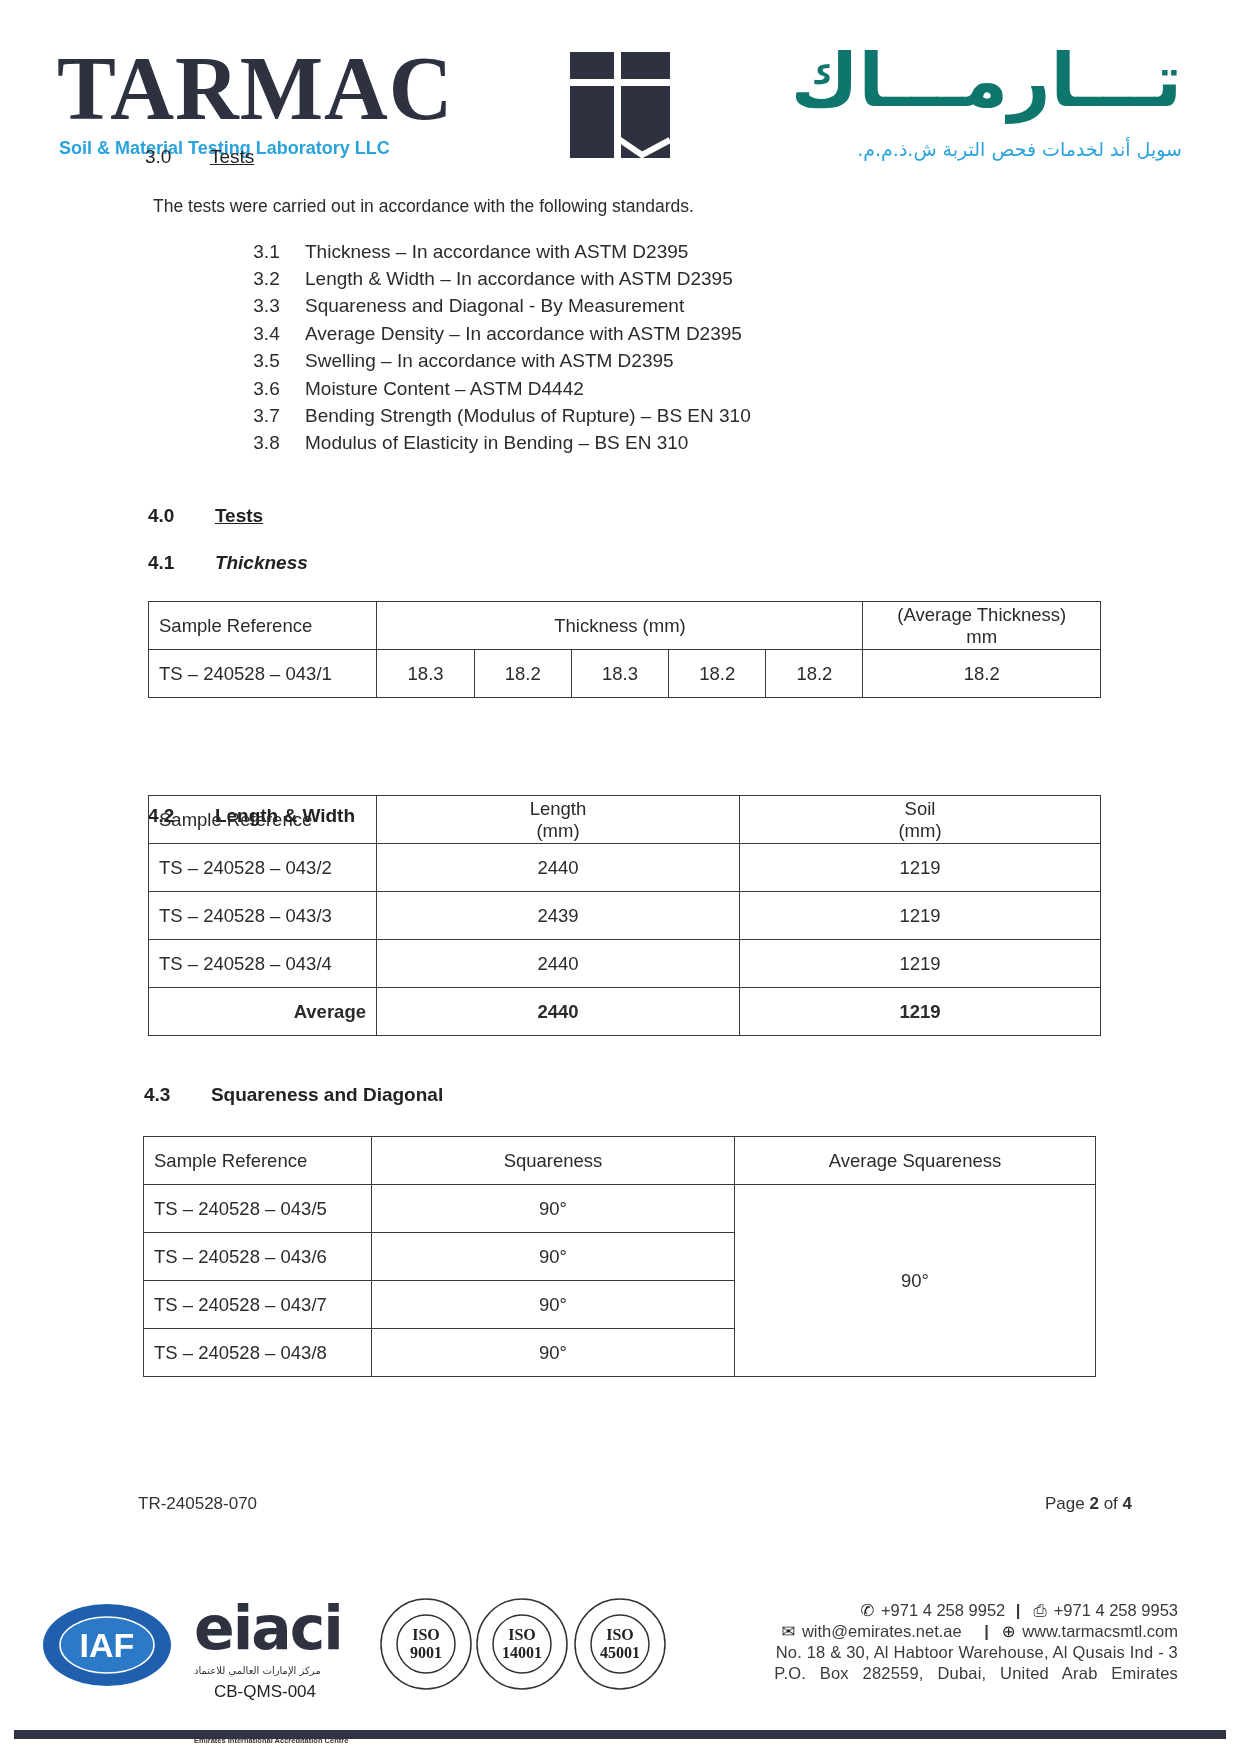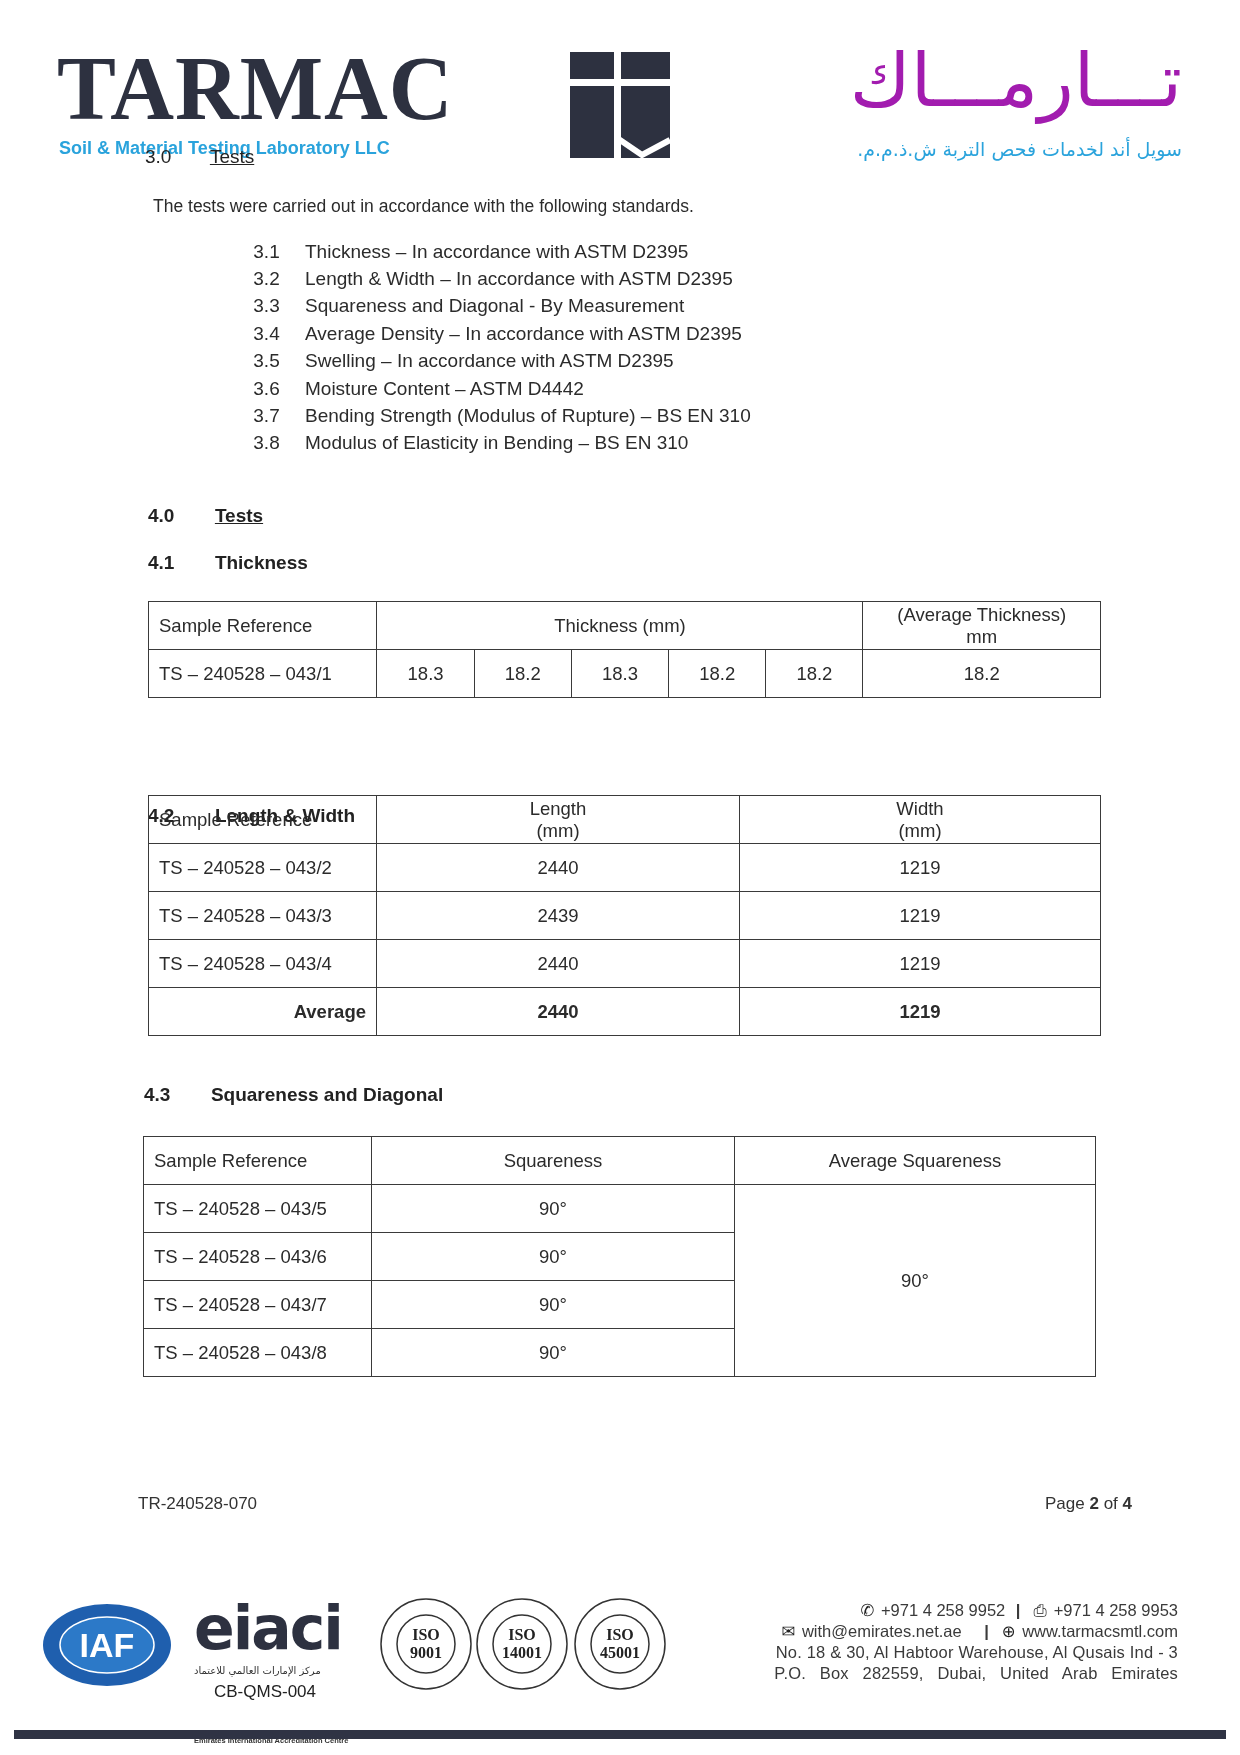--- a/index.html
+++ b/index.html
@@ -1,21 +1,21 @@
 <!DOCTYPE html>
 <html><head>
 <meta charset="utf-8">
 <style>
   html, body { margin:0; padding:0; background:#ffffff; }
   body { width:1240px; height:1755px; position:relative; overflow:hidden; font-family:"Liberation Sans", sans-serif; color:#2b2b2b; }
   .abs { position:absolute; }
   
   .brand-en { left:57px; top:42px; font-family:"Liberation Serif", serif; font-size:92px; font-weight:bold; color:#2d3140; letter-spacing:1px; line-height:1; transform:scaleX(0.96); transform-origin:left top; }
   .brand-sub-en { left:59px; top:138px; font-size:18px; font-weight:bold; color:#2aa3dc; }
-  .brand-ar { right:58px; top:40px; font-family:"DejaVu Sans", sans-serif; font-size:74px; font-weight:normal; color:#a21caf; direction:rtl; line-height:1.1; }
+  .brand-ar { right:58px; top:40px; font-family:"DejaVu Sans", sans-serif; font-size:74px; font-weight:bold; color:#0f766e; direction:rtl; line-height:1.1; }
   .brand-sub-ar { right:58px; top:138px; font-family:"DejaVu Sans", sans-serif; font-size:19px; color:#2aa3dc; direction:rtl; }
   .logo-mark { left:570px; top:52px; width:100px; height:106px; }
   
   .sec-num { font-size:19px; color:#222; }
   .sec-title { font-size:19px; color:#222; }
   .underline { text-decoration:underline; }
   .bold { font-weight:bold; }
   .intro { left:153px; top:196px; font-size:17.5px; color:#2b2b2b; }
   .std-list { left:228px; top:238px; }
   .std-item { display:flex; height:27.4px; font-size:19px; color:#2b2b2b; align-items:center; }
@@ -98,21 +98,21 @@
     </div>
 </div>
 
 <div class="abs" style="left:148px; top:505px;">
   <span class="sec-num bold">4.0</span>
   <span class="sec-title bold underline" style="margin-left:36px;">Tests</span>
 </div>
 
 <div class="abs" style="left:148px; top:552px;">
   <span class="sec-num bold">4.1</span>
-  <span class="sec-title bold" style="margin-left:36px;">Thickness</span>
+  <span class="sec-title bold" style="margin-left:36px;font-style:italic;">Thickness</span>
 </div>
 <table class="doc" style="left:148px; top:601px; width:953px;">
   <tbody>
       <tr style="height:48px;">
     <td style="width:207px;">Sample Reference</td>
     <td class="c" colspan="5">Thickness (mm)</td>
     <td class="c" style="width:216px; line-height:22px;">
       <div>(Average Thickness)</div>
       <div>mm</div>
     </td>
@@ -135,21 +135,21 @@
 </div>
 <table class="doc" style="left:148px; top:795px; width:953px;">
   <tbody>
       <tr style="height:48px;">
     <td style="width:207px;">Sample Reference</td>
     <td class="c" style="line-height:22px;">
       <div>Length</div>
       <div>(mm)</div>
     </td>
     <td class="c" style="width:340px; line-height:22px;">
-      <div>Width</div>
+      <div>Soil</div>
       <div>(mm)</div>
     </td>
   </tr>
   <tr style="height:48px;">
     <td>TS – 240528 – 043/2</td>
     <td class="c">2440</td>
     <td class="c">1219</td>
   </tr>
   <tr style="height:48px;">
     <td>TS – 240528 – 043/3</td>

